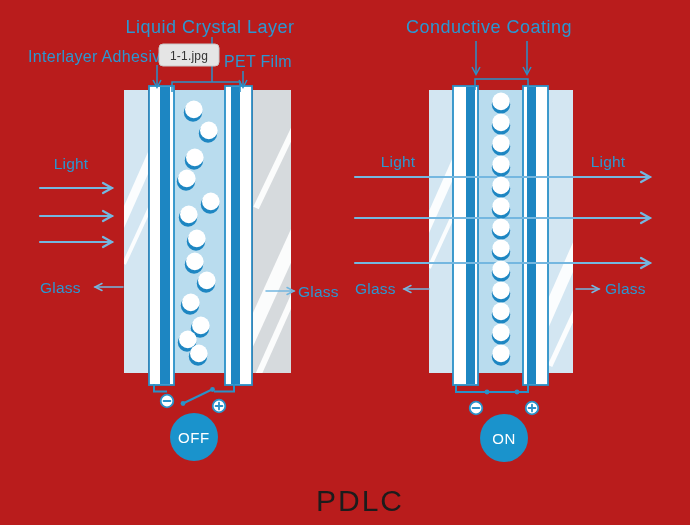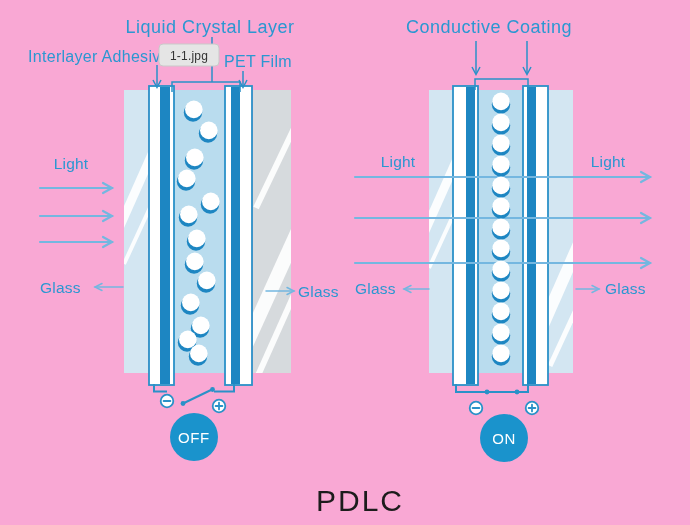--- a/index.html
+++ b/index.html
@@ -2,21 +2,21 @@
 <html style="--accent-text: #2b97d1; --line-blue: #2a91c8; --stripe-blue: #1d86c2; --lc-fill: #b9dcee; --glass-blue: #d3e6f2; --glass-gray: #d6dadd; --light-arrow: #74b7e0; --button-blue: #1a93cc; --badge-bg: #e5e5e5; --badge-border: #c9c9c9; --badge-text: #333333; --title-text: #1c1c1c;"><head>
 <meta charset="utf-8">
 <style>
   :root{
     --accent-text:#2b97d1; --line-blue:#2a91c8; --stripe-blue:#1d86c2;
     --lc-fill:#b9dcee; --glass-blue:#d3e6f2; --glass-gray:#d6dadd;
     --light-arrow:#74b7e0; --button-blue:#1a93cc; --badge-bg:#e5e5e5;
     --badge-border:#c9c9c9; --badge-text:#333333; --title-text:#1c1c1c;
   }
   html,body{margin:0;padding:0;background:#ffffff;}
-  .stage{width:690px;height:525px;position:relative;background:#f9a8d4;}
+  .stage{width:690px;height:525px;position:relative;background:#b91c1c;}
   svg{display:block;}
   .t{font-family:"Liberation Sans",sans-serif;fill:var(--accent-text);}
   .lbl-lg{font-size:18px;letter-spacing:.5px;}
   .lbl-md{font-size:16px;letter-spacing:.3px;}
   .lbl-sm{font-size:15.5px;letter-spacing:.2px;}
   .btn-txt{font-size:15px;fill:#ffffff;letter-spacing:.6px;}
   .badge-txt{font-size:12px;fill:var(--badge-text);letter-spacing:.2px;}
   .title-txt{font-size:30px;fill:var(--title-text);letter-spacing:2px;}
   .fill-glass-blue{fill:var(--glass-blue);}
   .fill-glass-gray{fill:var(--glass-gray);}

